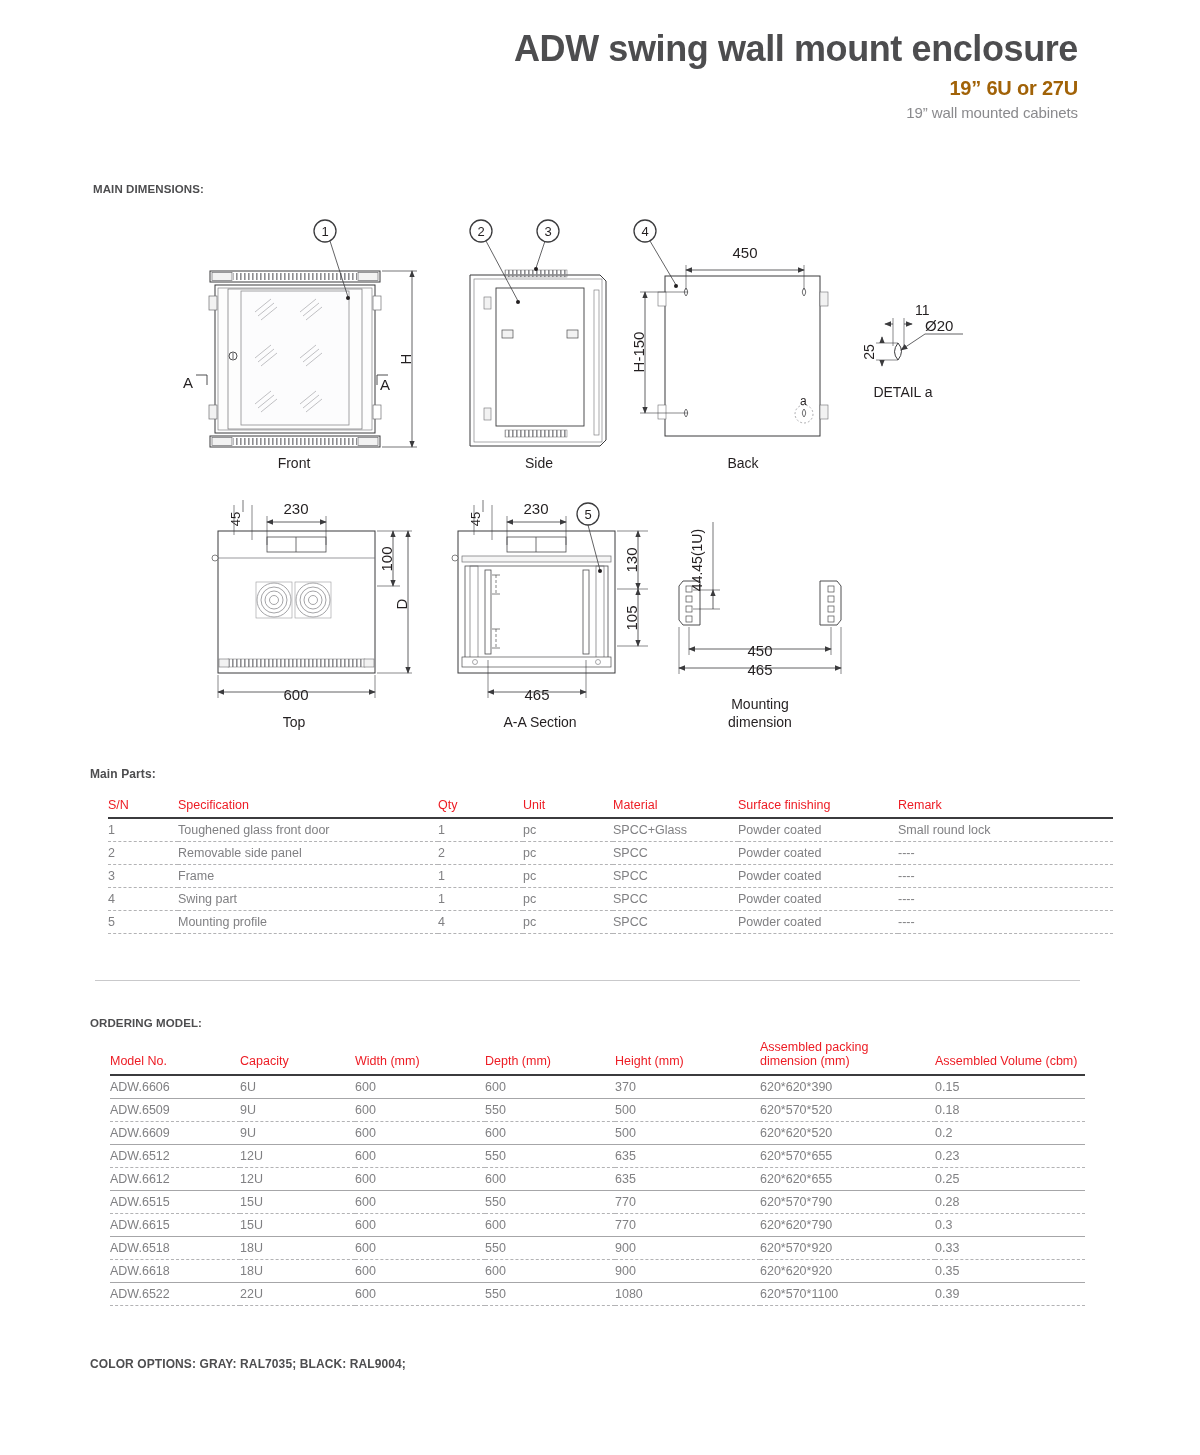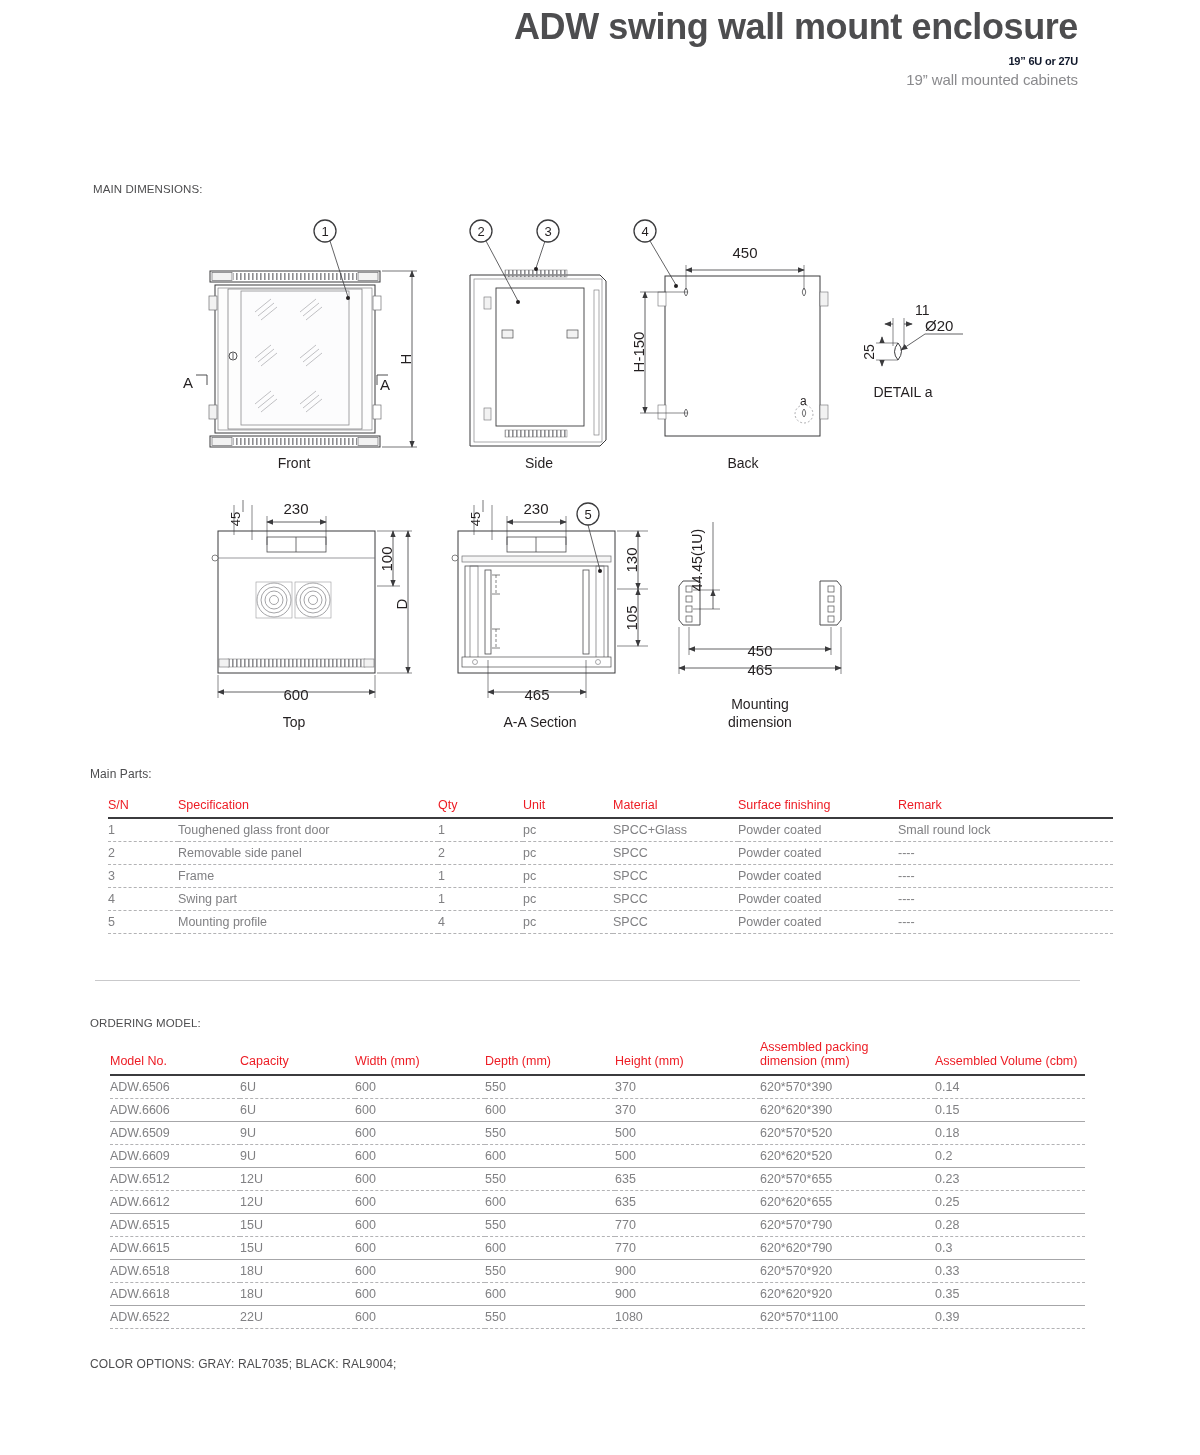--- a/index.html
+++ b/index.html
@@ -7,27 +7,27 @@
   body {
     width:1200px; height:1455px; position:relative;
     background:#ffffff;
     font-family:"Liberation Sans", sans-serif;
     color:#58585a;
     -webkit-font-smoothing:antialiased;
   }
   .page { position:relative; width:1200px; height:1455px; overflow:hidden; }
 
   
-  .header { position:absolute; top:0; left:0; width:1200px; padding-top:8px; text-align:right; padding-right:122px; }
+  .header { position:absolute; top:0; left:0; width:1200px; padding-top:30px; text-align:right; padding-right:122px; }
   .title { font-size:36px; font-weight:bold; color:#4d4d4f; letter-spacing:-0.4px; line-height:1.05; }
-  .subtitle1 { font-size:11px; font-weight:bold; color:#0f172a; margin-top:9px; letter-spacing:-0.2px;}
+  .subtitle1 { font-size:20px; font-weight:bold; color:#a16207; margin-top:9px; letter-spacing:-0.2px;}
   .subtitle2 { font-size:15px; color:#8a8a8d; margin-top:4px; letter-spacing:-0.1px;text-align:right;}
 
   
-  .sec-label { position:absolute; font-size:11.5px; font-weight:normal; color:#4d4d4f; letter-spacing:0.1px; }
+  .sec-label { position:absolute; font-size:11.5px; font-weight:bold; color:#4d4d4f; letter-spacing:0.1px; }
   #lbl-main-dims { left:93px; top:183px; }
   #lbl-main-parts { left:90px; top:767px; font-size:12px;}
   #lbl-ordering { left:90px; top:1017px; }
   #lbl-colors { left:90px; top:1357px; font-size:12px;}
 
   
   .draw { position:absolute; left:0; top:0; width:1200px; height:770px; pointer-events:none; }
   .draw svg { display:block; }
 
   
@@ -498,29 +498,20 @@
         <th>Depth (mm)</th>
         <th>Height (mm)</th>
         <th>
           <span>Assembled packing</span><br>
           <span>dimension (mm)</span>
         </th>
         <th>Assembled  Volume (cbm)</th>
       </tr>
     </thead>
     <tbody>
-      <tr>
-        <td>ADW.6506</td>
-        <td>6U</td>
-        <td>600</td>
-        <td>550</td>
-        <td>370</td>
-        <td>620*570*390</td>
-        <td>0.14</td>
-      </tr>
       <tr class="solid-sep">
         <td>ADW.6606</td>
         <td>6U</td>
         <td>600</td>
         <td>600</td>
         <td>370</td>
         <td>620*620*390</td>
         <td>0.15</td>
       </tr>
       <tr>

